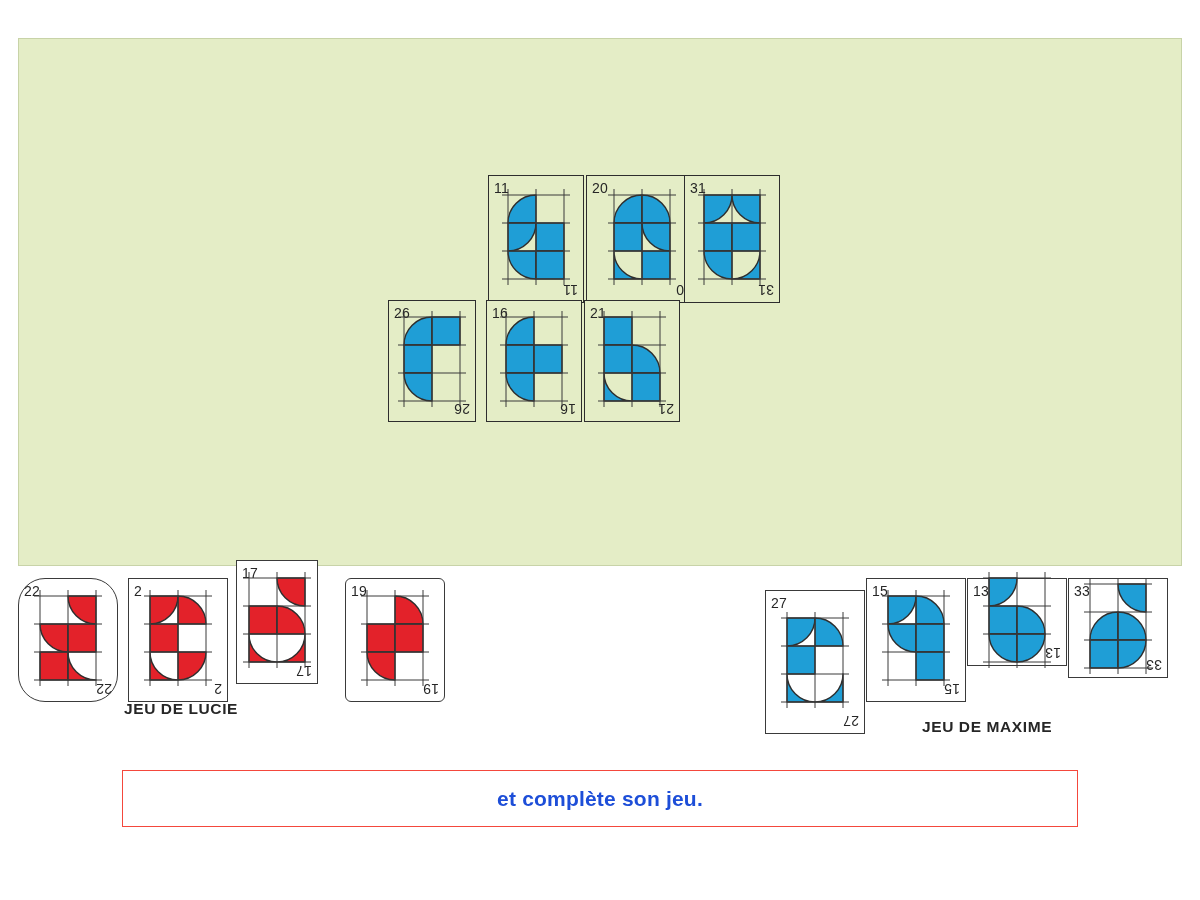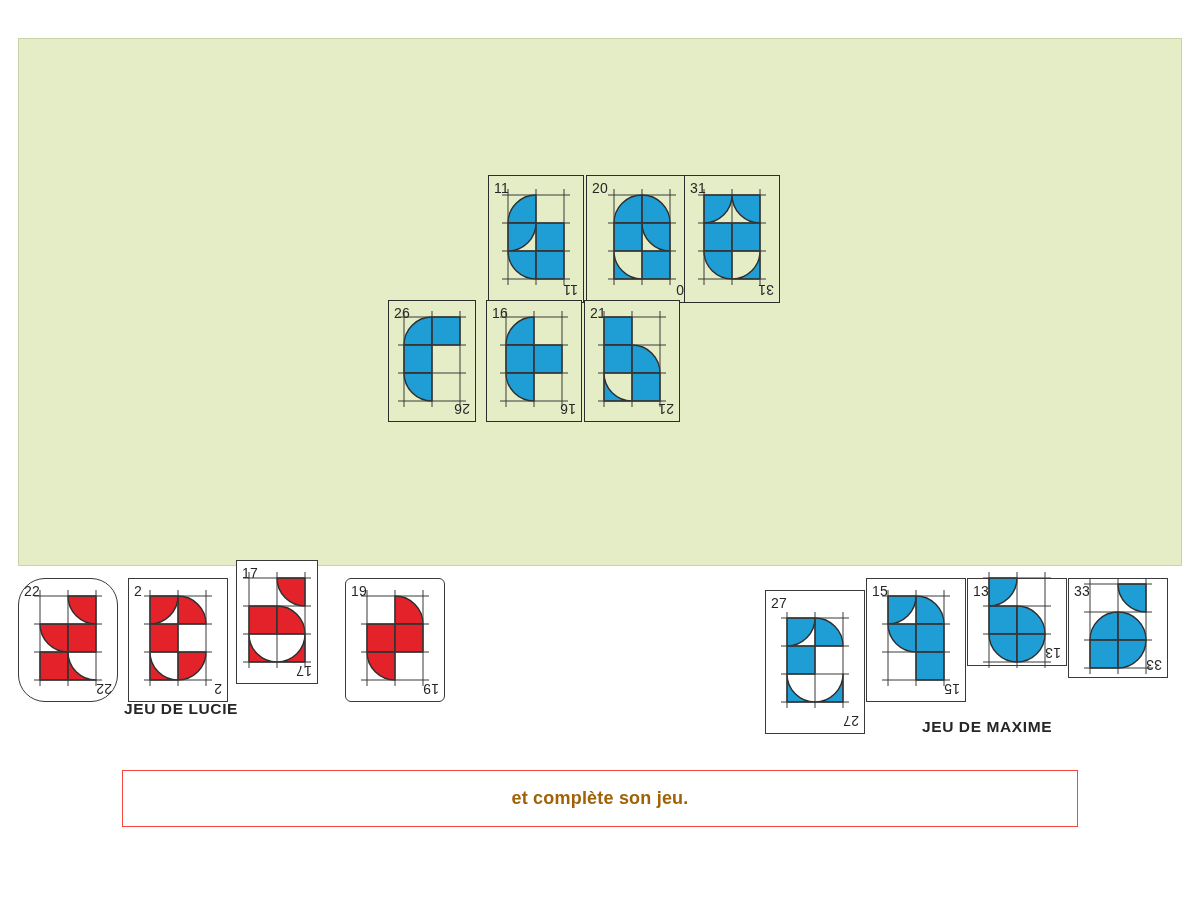--- a/index.html
+++ b/index.html
@@ -61,21 +61,21 @@
   
   .banner{
     position:absolute;
     left:122px;top:770px;width:956px;height:57px;
     box-sizing:border-box;
     background:#ffffff;
     border:1.6px solid #f4483c;
     display:flex;align-items:center;justify-content:center;
   }
   .banner-text{
-    font-weight:bold;font-size:18px;color:#a16207;letter-spacing:.2px;
+    font-weight:bold;font-size:21px;color:#1d4ed8;letter-spacing:.2px;
   }
 </style>
 </head>
 <body>
 
 <div id="stage">
 
   <div class="board"></div>
 
   <div id="cards-layer">

